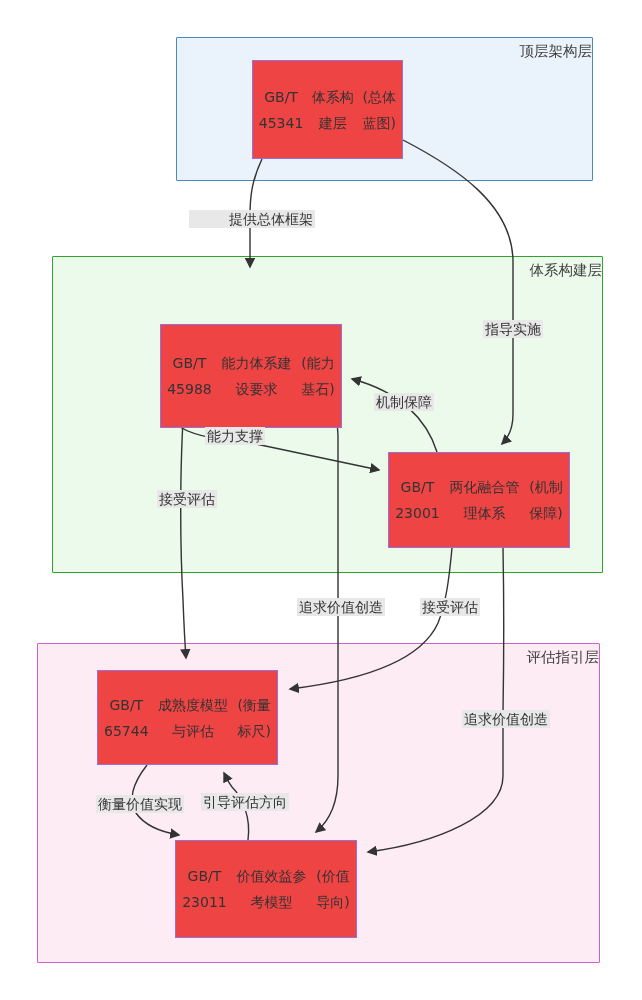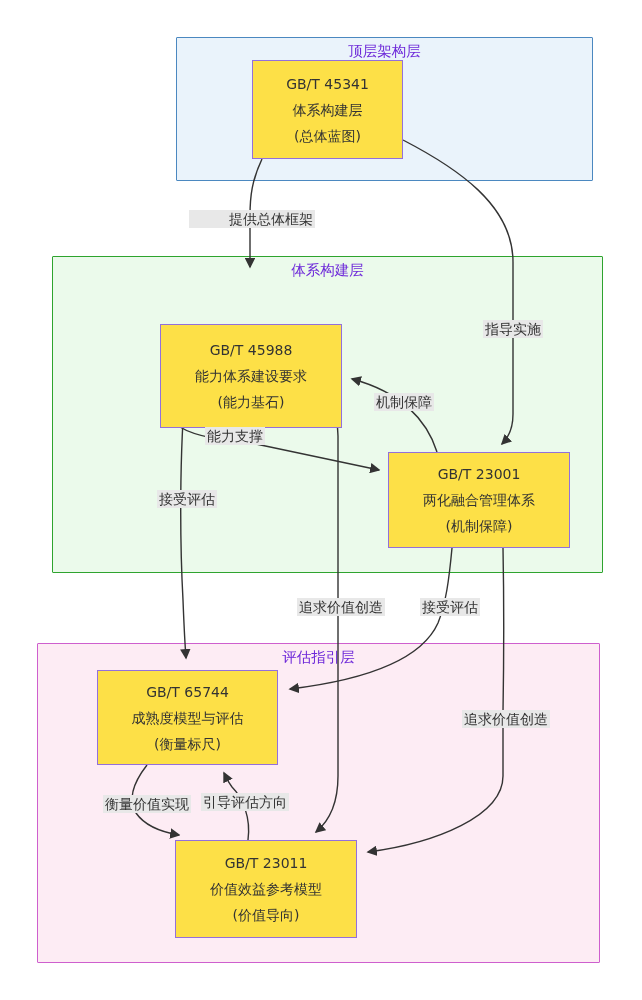--- a/index.html
+++ b/index.html
@@ -2,52 +2,52 @@
 <html><head>
 <meta charset="utf-8">
 <style>
   html,body{margin:0;padding:0;background:#ffffff;}
   .canvas{
     position:relative;width:642px;height:1000px;background:#ffffff;
     font-family:"DejaVu Sans","Liberation Sans",sans-serif;color:#333;overflow:hidden;
   }
   .cluster{position:absolute;box-sizing:border-box;border-radius:1px;z-index:1;}
   .cluster-title{
-    position:absolute;top:4px;left:0;right:0;text-align:center;
-    font-size:14.5px;color:#6d28d9;white-space:nowrap;
+    position:absolute;top:4px;left:0;right:0;text-align:right;
+    font-size:14.5px;color:#404040;white-space:nowrap;
   }
   #cluster-top{left:176px;top:37px;width:417px;height:144px;background:#eaf3fb;border:1.4px solid #4b88c0;}
   #cluster-build{left:52px;top:256px;width:551px;height:317px;background:#ebfaeb;border:1.4px solid #2ea42e;}
   #cluster-eval{left:37px;top:643px;width:563px;height:320px;background:#fdecf4;border:1.4px solid #ce5fce;padding-left:40px;}
   #edge-layer{position:absolute;left:0;top:0;width:642px;height:1000px;z-index:2;}
   .node{
     position:absolute;box-sizing:border-box;z-index:3;
-    background:#fde047;border:1.4px solid #9370db;
-    display:flex;flex-direction:column;align-items:center;justify-content:center;
+    background:#ef4444;border:1.4px solid #9370db;
+    display:flex;flex-direction:row;align-items:center;justify-content:center;
     text-align:center;font-size:14px;line-height:26px;color:#333;
   }
   #node-45341{left:252px;top:60px;width:151px;height:99px;}
   #node-45988{left:160px;top:280px;width:182px;height:104px;margin-top:44px;}
   #node-23001{left:388px;top:452px;width:182px;height:96px;}
   #node-43439{left:97px;top:670px;width:181px;height:95px;}
   #node-23011{left:175px;top:840px;width:182px;height:98px;}
   .edge-label{
     position:absolute;z-index:4;transform:translate(-50%,-50%);
     background:#e8e8e8;color:#333;font-size:14px;line-height:18px;
     padding:0 2px;white-space:nowrap;
   }
   #lbl-provide{left:252px;top:219px;padding-left:40px;}
   #lbl-guide-impl{left:513px;top:329px;text-align:center;}
   #lbl-mechanism{left:404px;top:402px;}
   #lbl-capability{left:235px;top:436px;}
   #lbl-accept-left{left:187px;top:499px;}
   #lbl-pursue-mid{left:341px;top:607px;}
   #lbl-accept-mid{left:450px;top:607px;}
   #lbl-pursue-right{left:506px;top:719px;}
-  #lbl-measure{left:147px;top:804px;}
+  #lbl-measure{left:140px;top:804px;}
   #lbl-guide-eval{left:245px;top:802px;}
   .edge-path{fill:none;stroke:#333333;stroke-width:1.4px;}
 </style>
 </head>
 <body>
 
 <div class="canvas">
 
   <div class="cluster" id="cluster-top">
     <div class="cluster-title">顶层架构层</div>

